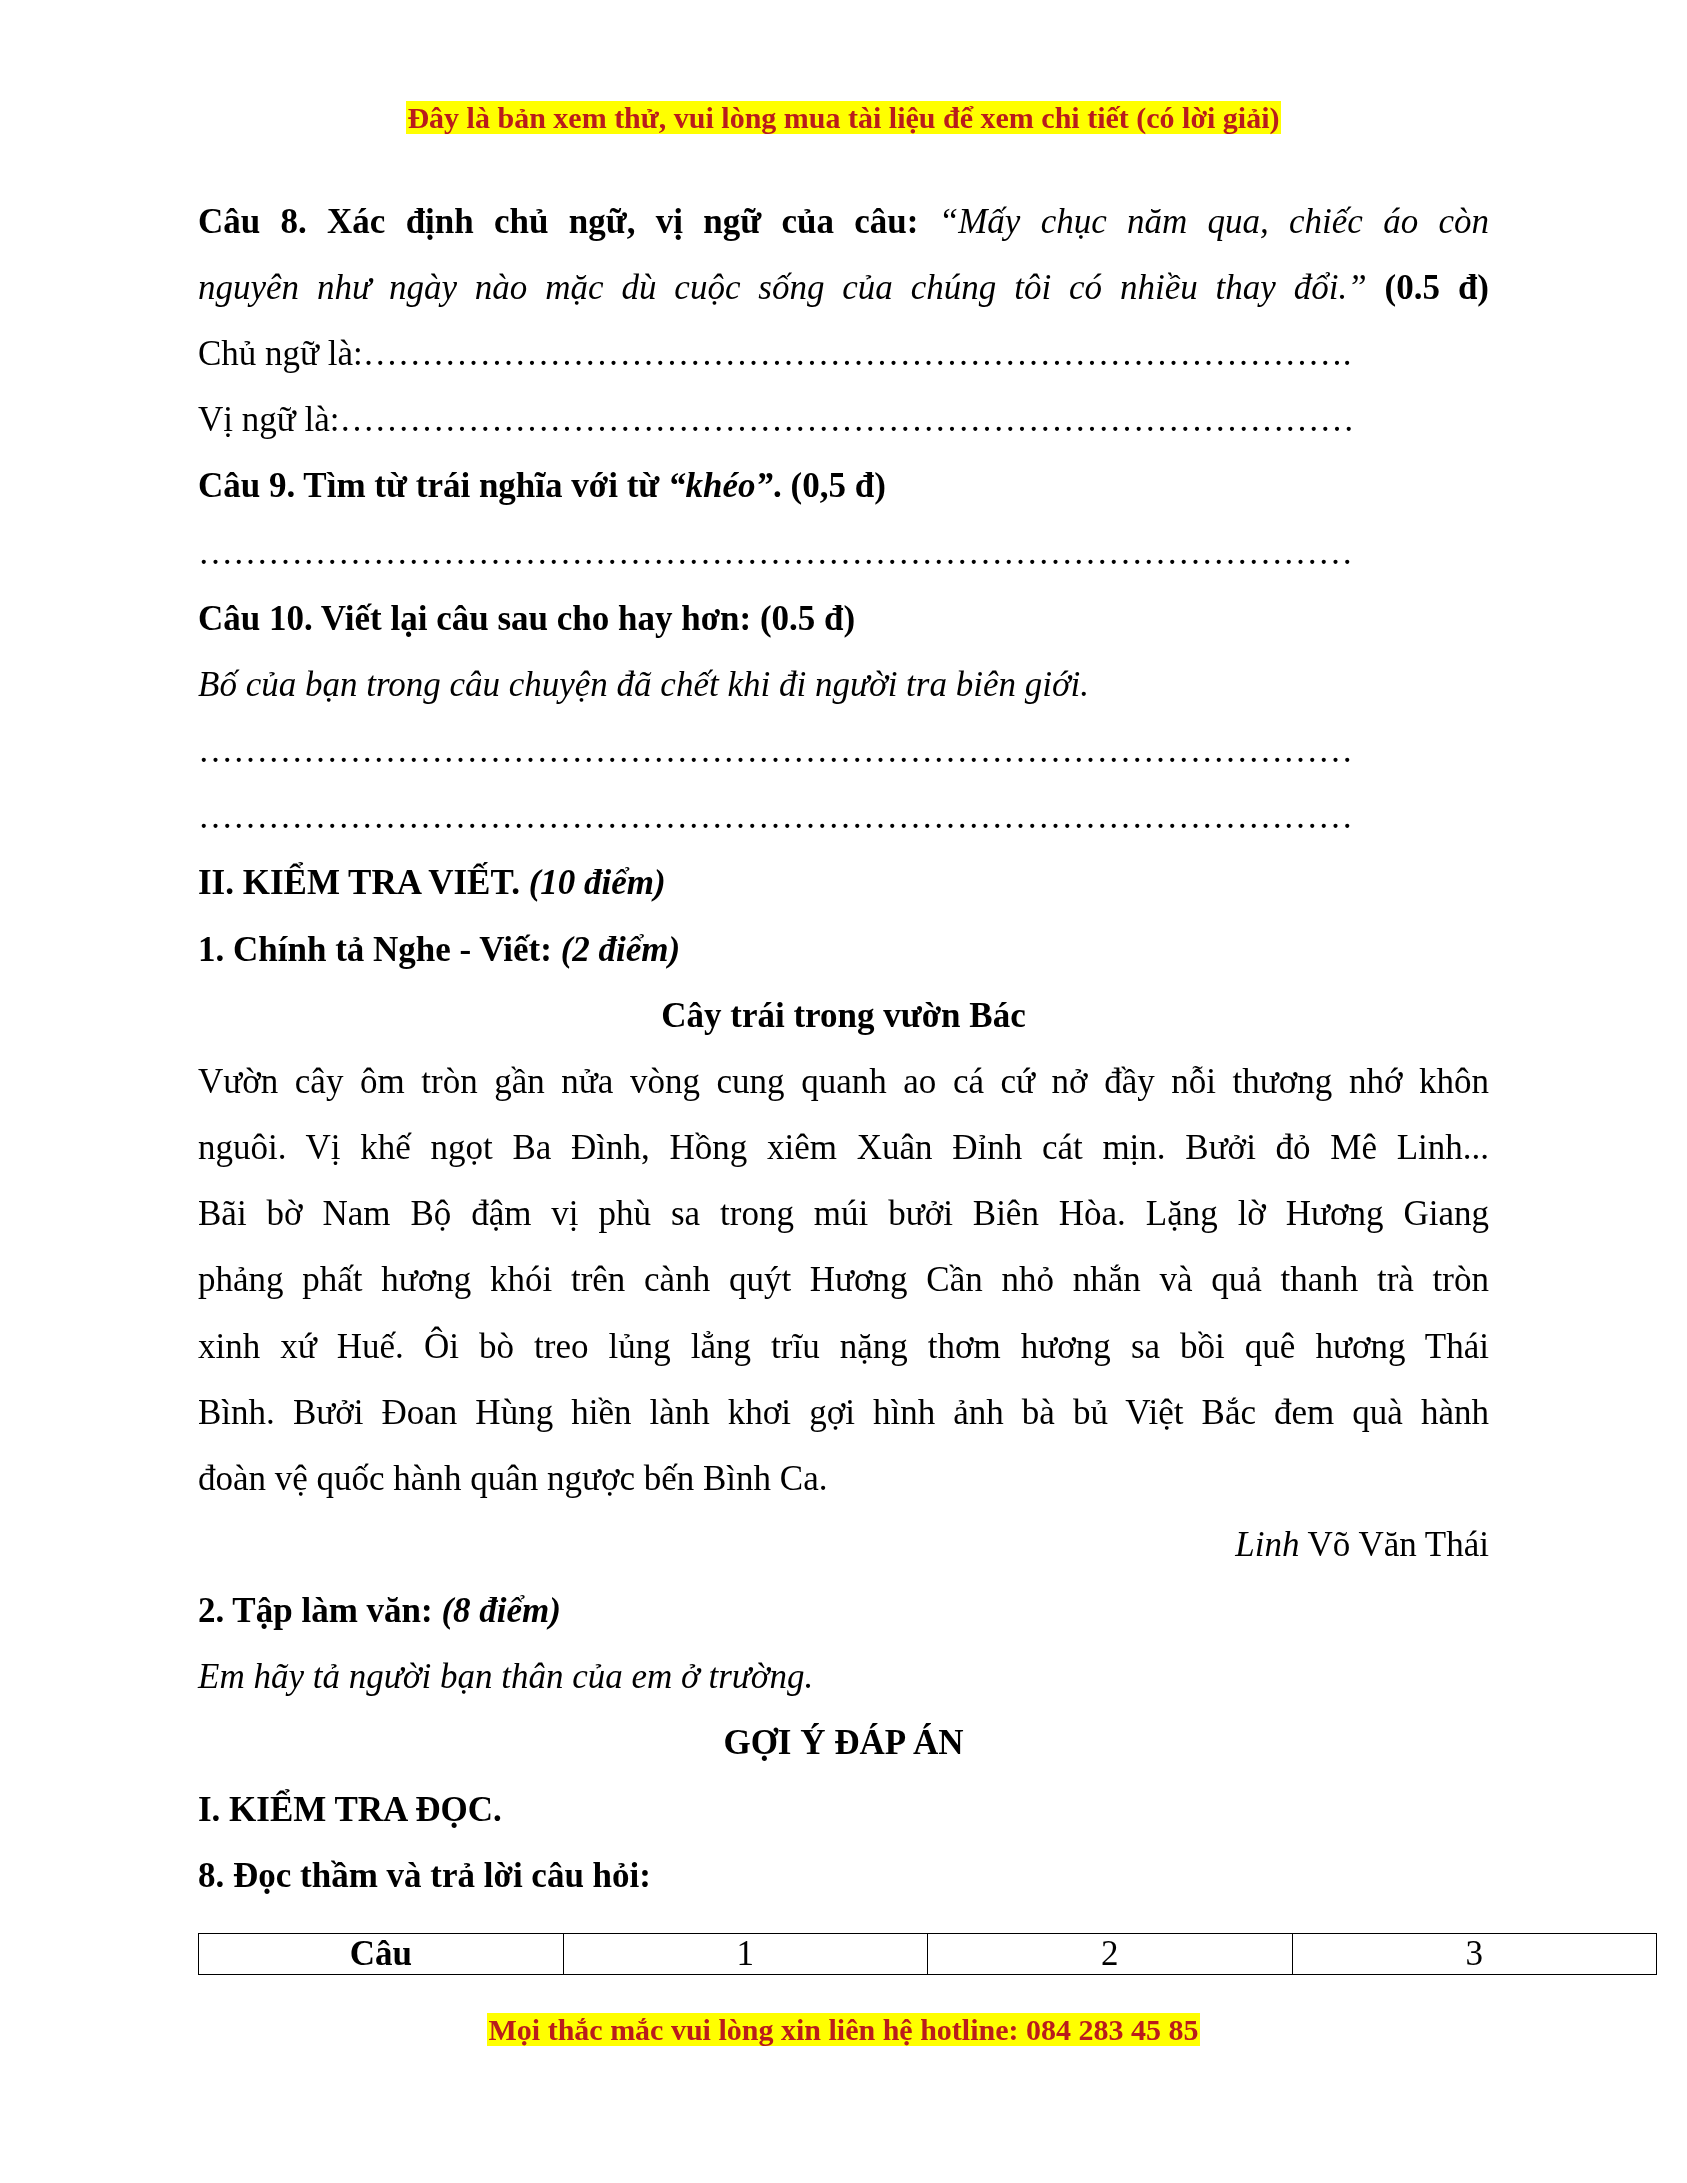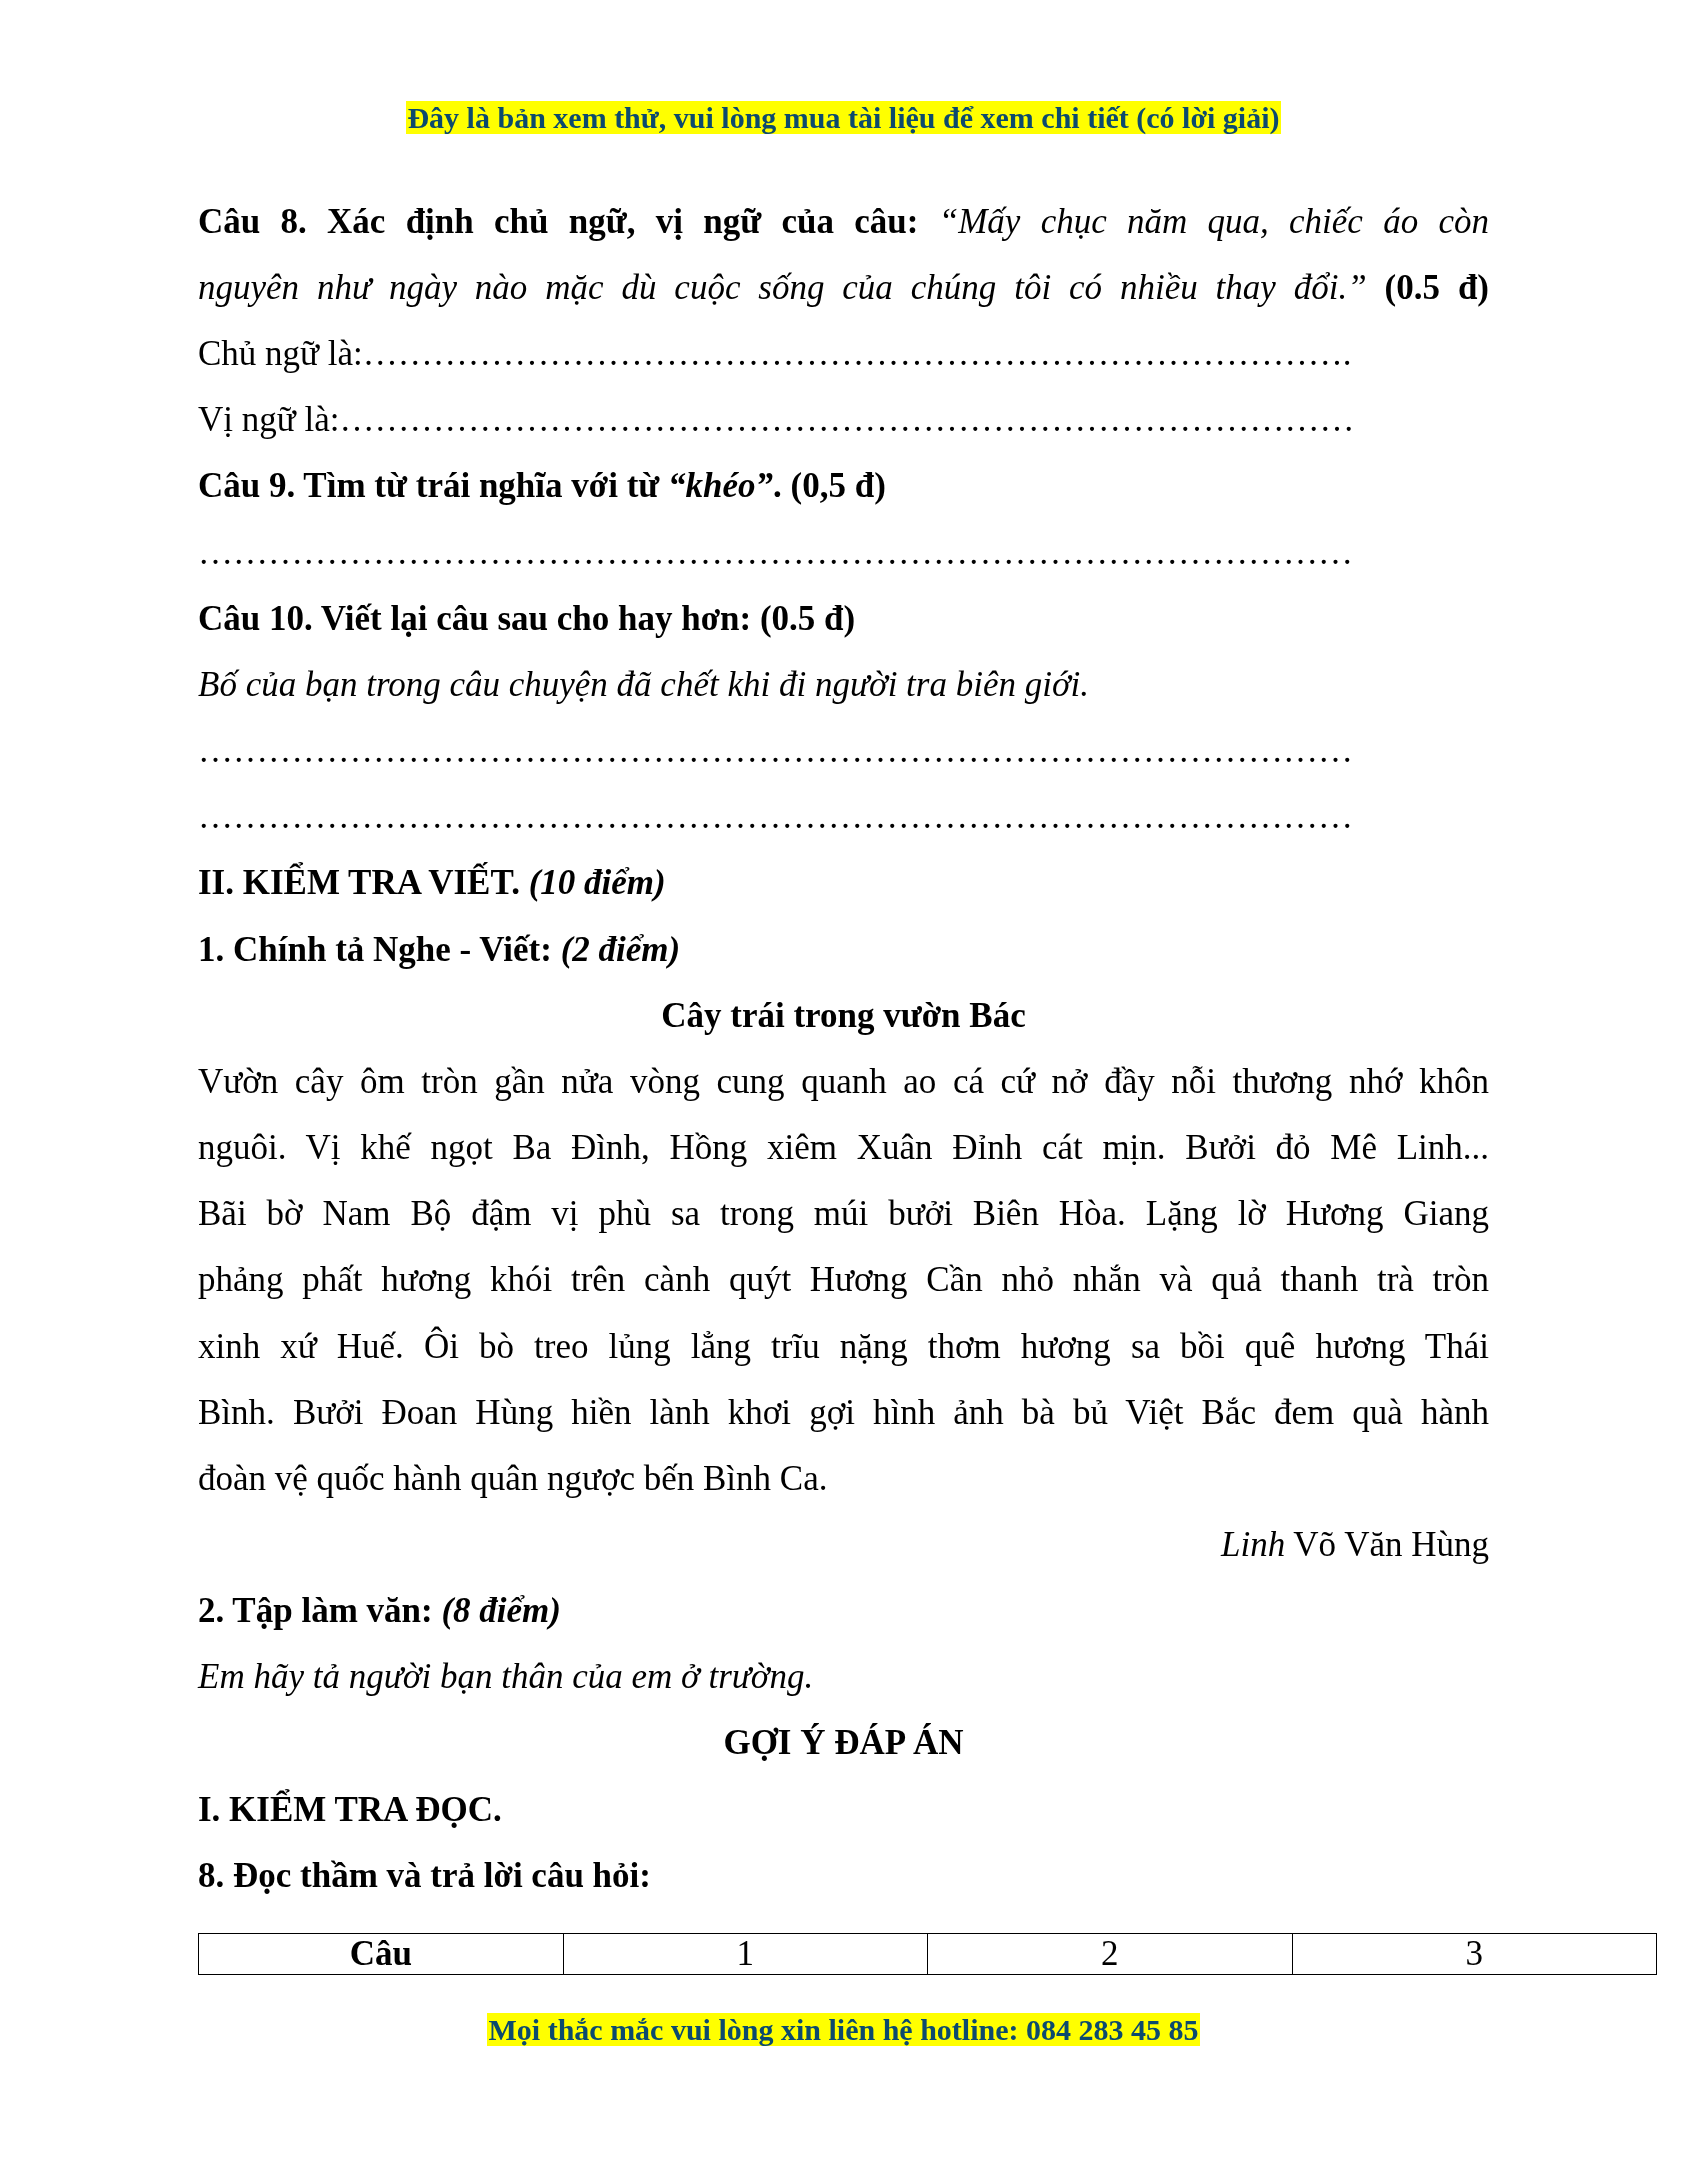--- a/index.html
+++ b/index.html
@@ -5,21 +5,21 @@
   html, body { margin: 0; padding: 0; background: #ffffff; }
   body {
     width: 1687px; height: 2183px; position: relative; overflow: hidden;
     font-family: "Liberation Serif", serif; color: #000;
   }
   .banner {
     position: absolute; left: 0; width: 1687px; text-align: center;
     font-family: "Liberation Serif", serif; font-weight: bold; font-size: 30px;
     line-height: 38px;
   }
-  .banner span { background: #ffff00; color: #0c4a6e; padding: 0 1.3px; }
+  .banner span { background: #ffff00; color: #b91c1c; padding: 0 1.3px; }
   .banner.top { top: 99px; }
   .banner.bottom { top: 2011px; }
 
   .page { position: absolute; left: 198px; top: 0; width: 1291px; }
   .line {
     position: absolute; left: 0; width: 1291px; font-size: 35px; line-height: 44px;
     white-space: nowrap;
   }
   .justify { text-align: justify; text-align-last: justify; white-space: normal; }
   .center { text-align: center; }
@@ -84,21 +84,21 @@
 
   <div class="line justify" style="top:1060px;">Vườn cây ôm tròn gần nửa vòng cung quanh ao cá cứ nở đầy nỗi thương nhớ khôn</div>
   <div class="line justify" style="top:1126px;">nguôi. Vị khế ngọt Ba Đình, Hồng xiêm Xuân Đỉnh cát mịn. Bưởi đỏ Mê Linh...</div>
   <div class="line justify" style="top:1192px;">Bãi bờ Nam Bộ đậm vị phù sa trong múi bưởi Biên Hòa. Lặng lờ Hương Giang</div>
   <div class="line justify" style="top:1258px;">phảng phất hương khói trên cành quýt Hương Cần nhỏ nhắn và quả thanh trà tròn</div>
   <div class="line justify" style="top:1325px;">xinh xứ Huế. Ôi bò treo lủng lẳng trĩu nặng thơm hương sa bồi quê hương Thái</div>
   <div class="line justify" style="top:1391px;">Bình. Bưởi Đoan Hùng hiền lành khơi gợi hình ảnh bà bủ Việt Bắc đem quà hành</div>
   <div class="line" style="top:1457px;">đoàn vệ quốc hành quân ngược bến Bình Ca.</div>
 
   <div class="line right" style="top:1523px;">
-    <i>Linh</i><span> Võ Văn Hùng</span>
+    <i>Linh</i><span> Võ Văn Thái</span>
   </div>
 
   <div class="line b" style="top:1589px;">
     <span>2. Tập làm văn:</span>
     <i>(8 điểm)</i>
   </div>
   <div class="line i" style="top:1655px;">Em hãy tả người bạn thân của em ở trường.</div>
 
   <div class="line b center" style="top:1721px;">GỢI Ý ĐÁP ÁN</div>
   <div class="line b" style="top:1788px;">I. KIỂM TRA ĐỌC.</div>

